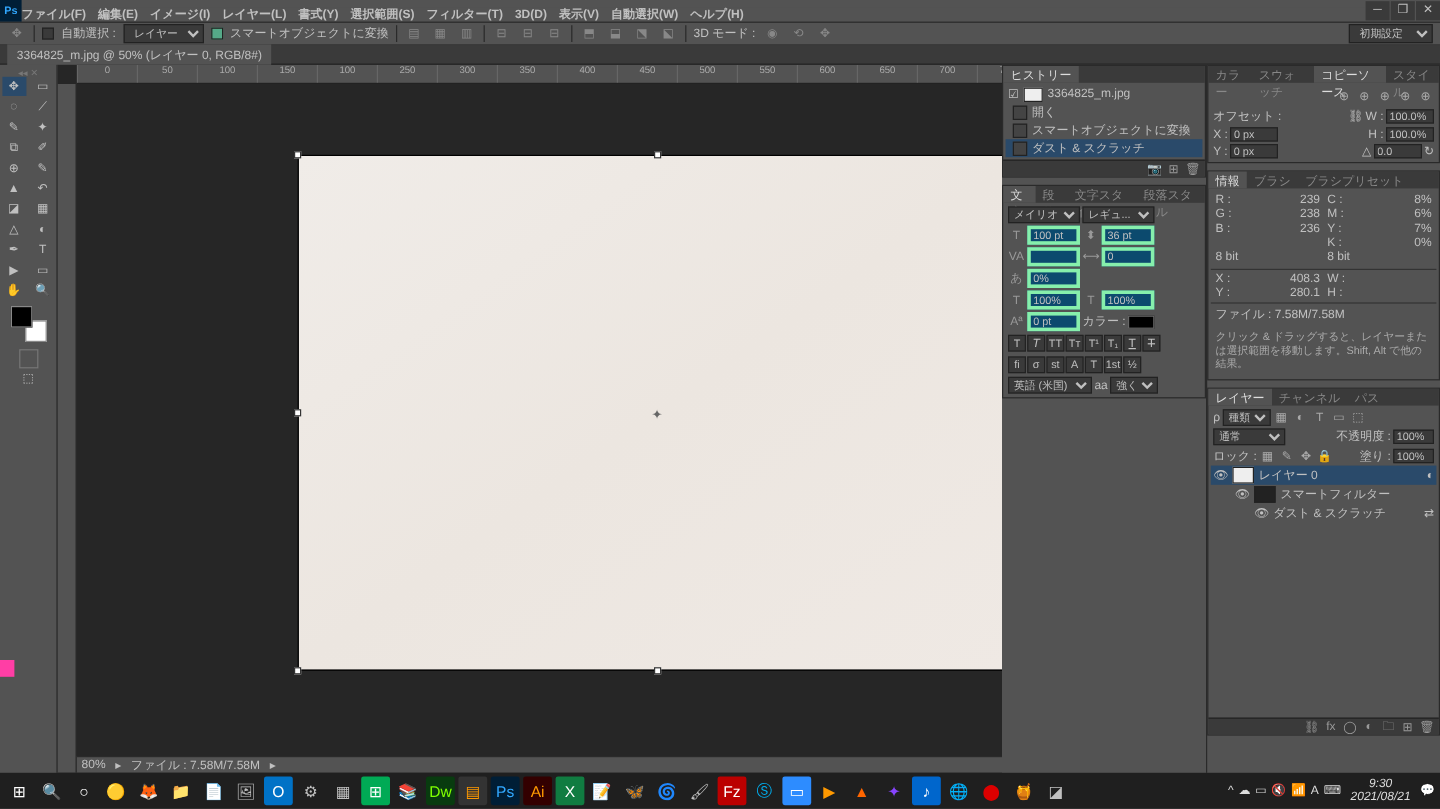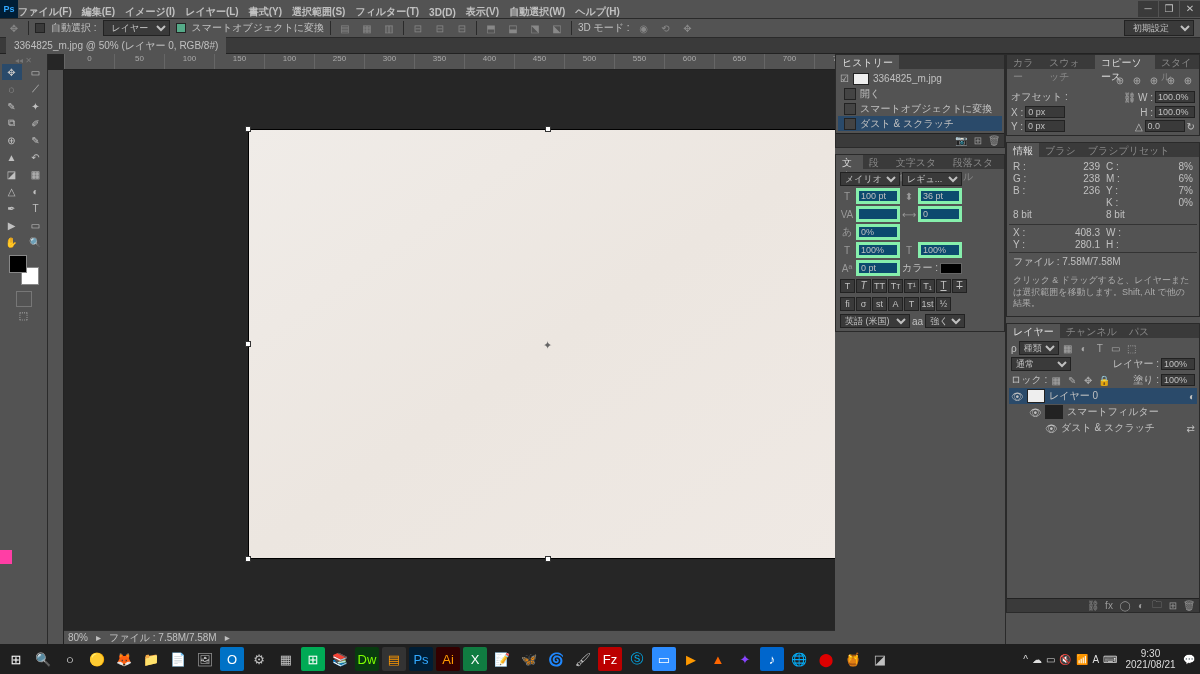--- a/index.html
+++ b/index.html
@@ -85,21 +85,21 @@
 .layer-row.sel { background: #2a4a6a; }
 .eye { width: 12px; text-align: center; }
 .lthumb { width: 18px; height: 14px; background: #eee; border: 1px solid #222; }
 .lthumb.dark { background: #222; }
 
 .pink-tab { position: absolute; top: 550px; left: 0; width: 12px; height: 14px; background: #ff3ea5; z-index: 10; }
 
 .taskbar { position: absolute; bottom: 0; left: 0; right: 0; height: 30px; background: #1f1f1f; display: flex; align-items: center; padding: 0 4px; gap: 3px; }
 .tb-ico { width: 24px; height: 24px; display: flex; align-items: center; justify-content: center; border-radius: 2px; font-size: 13px; }
 .tb-tray { margin-left: auto; display: flex; align-items: center; gap: 4px; font-size: 10px; color: #ddd; }
-.tb-clock { text-align: center; line-height: 1.1; font-size: 9px; padding: 0 4px; }
+.tb-clock { text-align: center; line-height: 1.1; font-size: 9px; padding: 0 4px; font-style: italic; }
 </style>
 </head>
 <body>
 
 <div class="titlebar">
   <div class="ps-icon">Ps</div>
   <div class="win-controls">
     <div class="win-btn">─</div>
     <div class="win-btn">❐</div>
     <div class="win-btn">✕</div>
@@ -436,21 +436,21 @@
               <select class="char-sel" style="width:40px"><option>種類</option></select>
             <span class="align-ico">▦</span>
             <span class="align-ico">◐</span>
             <span class="align-ico">T</span>
             <span class="align-ico">▭</span>
             <span class="align-ico">⬚</span>
           </div>
           <div class="prop-row">
               <select class="char-sel" style="width:60px"><option>通常</option></select>
               <span style="flex:1"></span>
-              <span>レイヤー :</span>
+              <span>不透明度 :</span>
               <input class="prop-input" style="width: 34px;" value="100%">
             </div>
           <div class="prop-row">
               <span>ロック :</span>
             <span class="align-ico">▦</span>
             <span class="align-ico">✎</span>
             <span class="align-ico">✥</span>
             <span class="align-ico">🔒</span>
             <span style="flex:1"></span>
               <span>塗り :</span>

